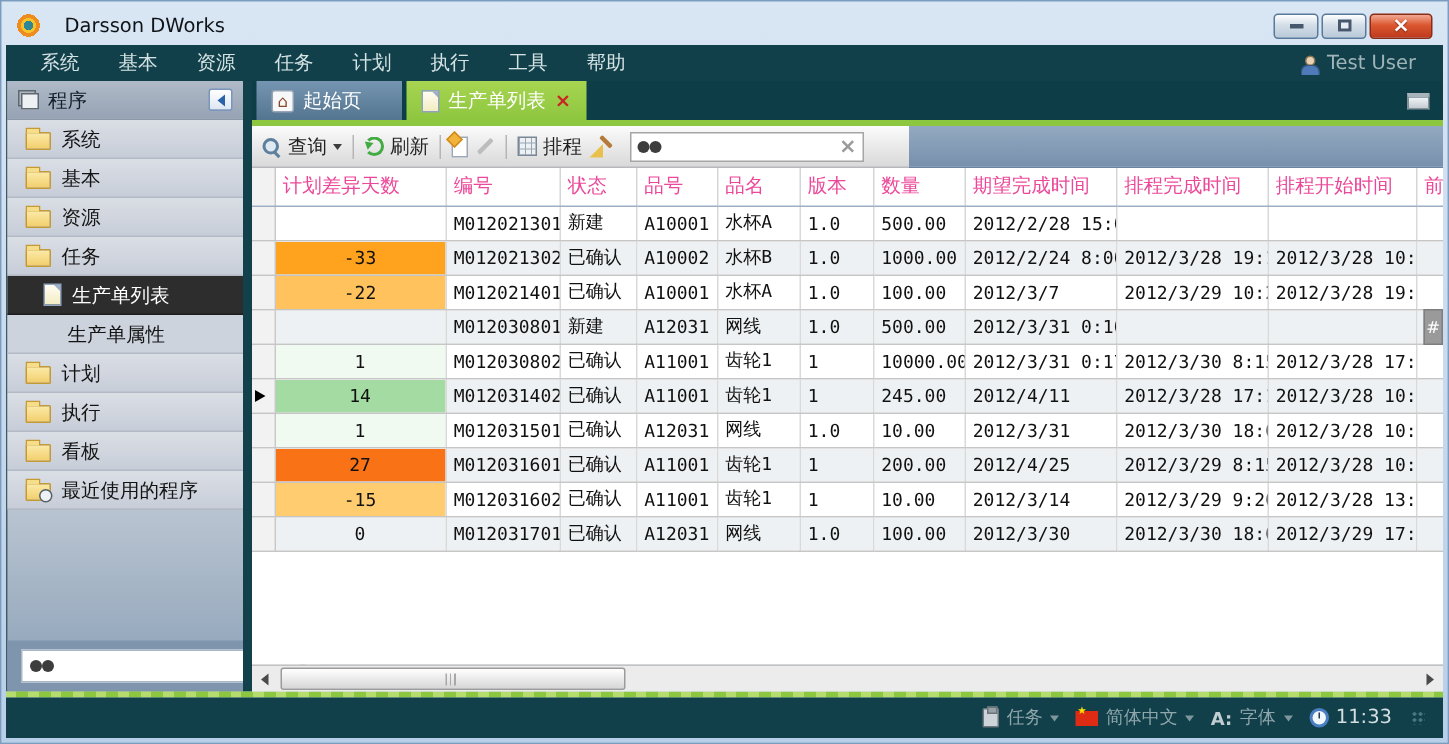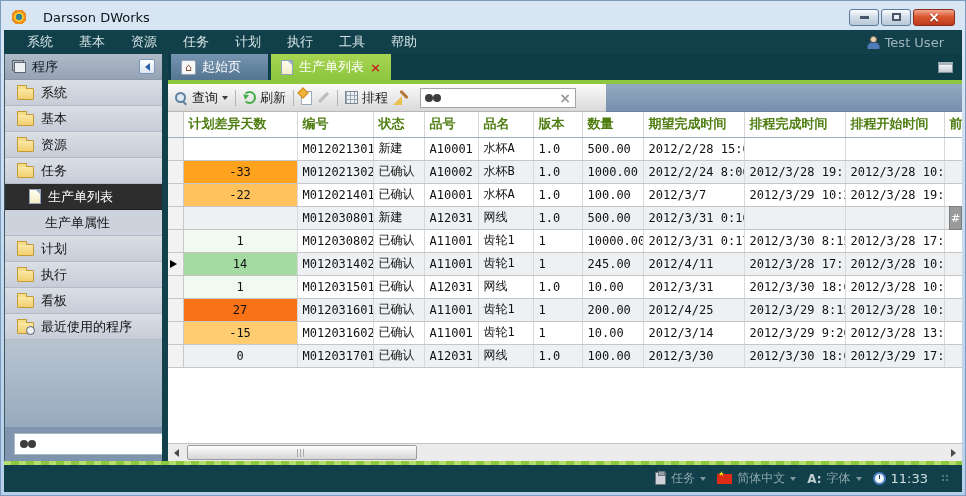--- a/index.html
+++ b/index.html
@@ -15,21 +15,21 @@
   .winbtn{width:30px;height:17px;border:1px solid #59799b;border-radius:3px;display:flex;align-items:center;justify-content:center;
     background:linear-gradient(#fdfefe,#d4dee8 45%,#b9c9d8)}
   .winbtn .g-min{width:9px;height:3px;background:#47586c}
   .winbtn .g-max{width:9px;height:8px;border:2px solid #47586c;background:#e8eef4}
   .winbtn.close{width:42px;border-color:#8c2c18;background:linear-gradient(#f2a892,#da5730 45%,#bf3a1d)}
   .winbtn.close::before{content:"×";color:#fff;font-weight:bold;font-size:14px;line-height:1;text-shadow:0 1px 1px #7a2410}
   
   .menubar{height:24px;background:#11404a;display:flex;align-items:center;padding:0 10px;font-size:13px;color:#d4e2e4}
   .menu-items{display:flex}
   .menu-item{padding:0 13px;cursor:default}
-  .user-area{margin-left:auto;display:flex;align-items:center;gap:6px;color:#9fb4b8;padding-right:8px}
+  .user-area{margin-left:auto;display:flex;align-items:flex-end;gap:6px;color:#9fb4b8;padding-right:8px}
   .user-icon{position:relative;width:13px;height:13px}
   .user-icon::before{content:"";position:absolute;top:0;left:4px;width:5px;height:5px;border-radius:50%;background:#ead3b4;border:1px solid #8a7350}
   .user-icon::after{content:"";position:absolute;bottom:0;left:1px;width:11px;height:6px;border-radius:5px 5px 0 0;background:#4f7cb8;border:1px solid #35567f;border-bottom:0}
   
   .bodyrow{display:flex;height:407px}
   .sidebar{width:158px;display:flex;flex-direction:column;background:linear-gradient(#c9d0da 0 60%,#8aa0b6);border-left:1px solid #3e5a66}
   .side-header{height:26px;background:linear-gradient(#b0bac8,#96a3b4);display:flex;align-items:center;gap:6px;
     padding:0 7px;font-size:13px;color:#141e28;border-bottom:1px solid #8c98a8}
   .program-icon{position:relative;width:14px;height:13px}
   .program-icon::before{content:"";position:absolute;left:0;top:0;width:10px;height:9px;background:#aeb6be;border:1px solid #5e6870}
@@ -88,21 +88,21 @@
     background-image:linear-gradient(#9aa6b2 1px,transparent 1px),linear-gradient(90deg,#9aa6b2 1px,transparent 1px);
     background-size:4px 4px;background-position:0 3px}
   .broom-icon{position:relative;width:16px;height:15px;flex:0 0 auto}
   .broom-icon::before{content:"";position:absolute;right:0;top:3px;width:10px;height:3px;background:#b5793a;border-radius:1px;transform:rotate(45deg)}
   .broom-icon::after{content:"";position:absolute;left:0;bottom:0;width:0;height:0;border-right:9px solid #e9c04c;border-top:9px solid transparent}
   .tb-search{width:156px;height:20px;background:#fff;border:1px solid #a5a5a5;display:flex;align-items:center;gap:4px;padding:0 4px;margin-left:6px}
   
   .gridwrap{flex:1;background:#fff;position:relative;overflow:hidden}
   table{border-collapse:collapse;table-layout:fixed;width:794px}
   th{height:25px;background:#fff;border-right:1px solid #d6d6d6;border-bottom:1px solid #9eafc2;
-     font-weight:700;font-size:13px;color:#4d7c0f;text-align:left;padding:0 5px;white-space:nowrap;overflow:hidden}
+     font-weight:400;font-size:13px;color:#ec4899;text-align:left;padding:0 5px;white-space:nowrap;overflow:hidden}
   td{height:23px;border-right:1px solid #d9d9d9;border-bottom:1px solid #c6c6c6;padding:0 5px;font-size:12px;color:#111;
      font-family:"DejaVu Sans Mono","DejaVu Sans",sans-serif;white-space:nowrap;overflow:hidden;background:#fff}
   tbody tr:nth-child(even) td{background:#eef1f3}
   th.sel,td.sel,tbody tr:nth-child(even) td.sel{background:#f2f2f2;border-right:1px solid #c8c8c8;padding:0 2px}
   td.c{text-align:center}td.r{text-align:left}
   .row-arrow{display:inline-block;width:0;height:0;border-left:7px solid #000;border-top:4px solid transparent;border-bottom:4px solid transparent}
   .flyout-marker{position:absolute;right:0;top:94px;width:13px;height:24px;background:#9a9a9a;border:1px solid #7e7e7e;
     color:#fff;font-size:11px;display:flex;align-items:center;justify-content:center}
   
   .hscroll{height:18px;background:#ececec;border-top:1px solid #c2c2c2;position:relative}

